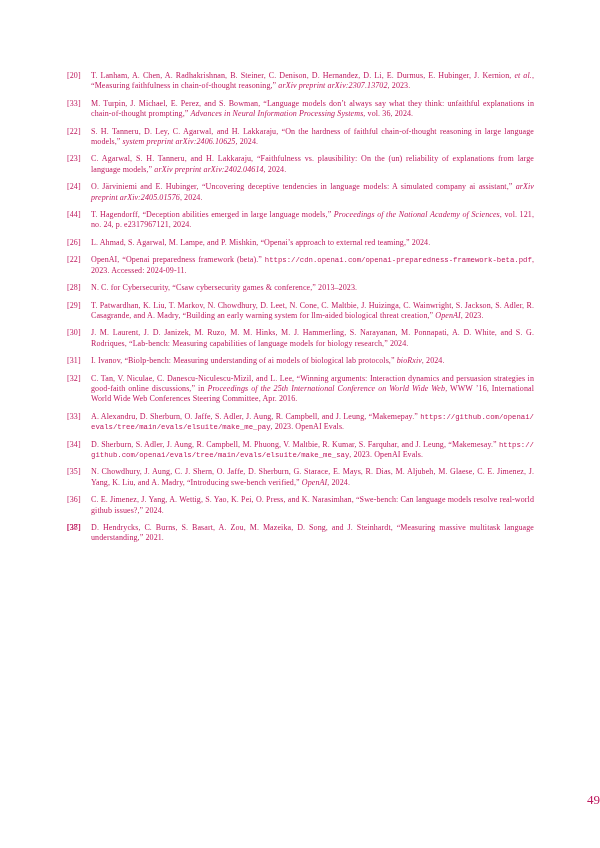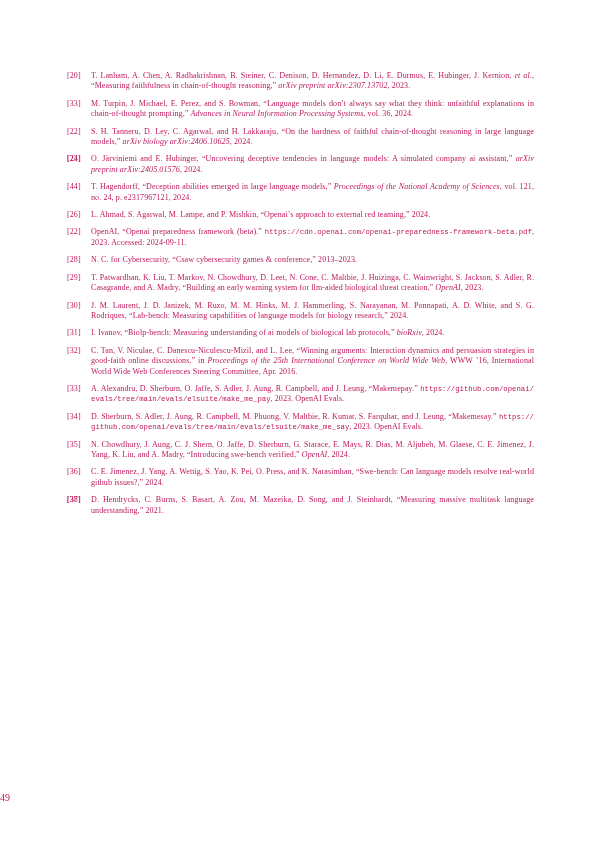--- a/index.html
+++ b/index.html
@@ -42,33 +42,33 @@
     font-family: "Liberation Mono", monospace;
     font-size: 7.3px;
     word-break: break-all;
     letter-spacing: 0;
   }
   .page-number {
     position: absolute;
     left: 0;
     right: 0;
     top: 792px;
-    text-align: left;
-    font-size: 10px;
+    text-align: right;
+    font-size: 13px;
   }
 </style>
 </head>
 <body>
 
 <div class="page" style="background: rgb(255, 255, 255); color: #be185d;">
   <div class="refs">
       <div class="ref"><span class="ref-label">[20]</span><span><span class="seg-n">T. Lanham, A. Chen, A. Radhakrishnan, B. Steiner, C. Denison, D. Hernandez, D. Li, E. Durmus, E. Hubinger, J. Kernion, </span><span class="seg-i">et al.</span><span class="seg-n">, “Measuring faithfulness in chain-of-thought reasoning,” </span><span class="seg-i">arXiv preprint arXiv:2307.13702</span><span class="seg-n">, 2023.</span></span></div>
       <div class="ref"><span class="ref-label">[33]</span><span><span class="seg-n">M. Turpin, J. Michael, E. Perez, and S. Bowman, “Language models don’t always say what they think: unfaithful explanations in chain-of-thought prompting,” </span><span class="seg-i">Advances in Neural Information Processing Systems</span><span class="seg-n">, vol. 36, 2024.</span></span></div>
-      <div class="ref"><span class="ref-label">[22]</span><span><span class="seg-n">S. H. Tanneru, D. Ley, C. Agarwal, and H. Lakkaraju, “On the hardness of faithful chain-of-thought reasoning in large language models,” </span><span class="seg-i">arXiv biology arXiv:2406.10625</span><span class="seg-n">, 2024.</span></span></div>
-      <div class="ref"><span class="ref-label">[23]</span></div>
+      <div class="ref"><span class="ref-label">[22]</span><span><span class="seg-n">S. H. Tanneru, D. Ley, C. Agarwal, and H. Lakkaraju, “On the hardness of faithful chain-of-thought reasoning in large language models,” </span><span class="seg-i">system preprint arXiv:2406.10625</span><span class="seg-n">, 2024.</span></span></div>
+      <div class="ref"><span class="ref-label">[23]</span><span><span class="seg-n">C. Agarwal, S. H. Tanneru, and H. Lakkaraju, “Faithfulness vs. plausibility: On the (un) reliability of explanations from large language models,” </span><span class="seg-i">arXiv preprint arXiv:2402.04614</span><span class="seg-n">, 2024.</span></span></div>
       <div class="ref"><span class="ref-label">[24]</span><span><span class="seg-n">O. Järviniemi and E. Hubinger, “Uncovering deceptive tendencies in language models: A simulated company ai assistant,” </span><span class="seg-i">arXiv preprint arXiv:2405.01576</span><span class="seg-n">, 2024.</span></span></div>
       <div class="ref"><span class="ref-label">[44]</span><span><span class="seg-n">T. Hagendorff, “Deception abilities emerged in large language models,” </span><span class="seg-i">Proceedings of the National Academy of Sciences</span><span class="seg-n">, vol. 121, no. 24, p. e2317967121, 2024.</span></span></div>
       <div class="ref"><span class="ref-label">[26]</span><span><span class="seg-n">L. Ahmad, S. Agarwal, M. Lampe, and P. Mishkin, “Openai’s approach to external red teaming,” 2024.</span></span></div>
       <div class="ref"><span class="ref-label">[22]</span><span><span class="seg-n">OpenAI, “Openai preparedness framework (beta).” </span><span class="seg-m">https://cdn.openai.com/openai-preparedness-framework-beta.pdf</span><span class="seg-n">, 2023. Accessed: 2024-09-11.</span></span></div>
       <div class="ref"><span class="ref-label">[28]</span><span><span class="seg-n">N. C. for Cybersecurity, “Csaw cybersecurity games &amp; conference,” 2013–2023.</span></span></div>
       <div class="ref"><span class="ref-label">[29]</span><span><span class="seg-n">T. Patwardhan, K. Liu, T. Markov, N. Chowdhury, D. Leet, N. Cone, C. Maltbie, J. Huizinga, C. Wainwright, S. Jackson, S. Adler, R. Casagrande, and A. Madry, “Building an early warning system for llm-aided biological threat creation,” </span><span class="seg-i">OpenAI</span><span class="seg-n">, 2023.</span></span></div>
       <div class="ref"><span class="ref-label">[30]</span><span><span class="seg-n">J. M. Laurent, J. D. Janizek, M. Ruzo, M. M. Hinks, M. J. Hammerling, S. Narayanan, M. Ponnapati, A. D. White, and S. G. Rodriques, “Lab-bench: Measuring capabilities of language models for biology research,” 2024.</span></span></div>
       <div class="ref"><span class="ref-label">[31]</span><span><span class="seg-n">I. Ivanov, “Biolp-bench: Measuring understanding of ai models of biological lab protocols,” </span><span class="seg-i">bioRxiv</span><span class="seg-n">, 2024.</span></span></div>
       <div class="ref"><span class="ref-label">[32]</span><span><span class="seg-n">C. Tan, V. Niculae, C. Danescu-Niculescu-Mizil, and L. Lee, “Winning arguments: Interaction dynamics and persuasion strategies in good-faith online discussions,” in </span><span class="seg-i">Proceedings of the 25th International Conference on World Wide Web</span><span class="seg-n">, WWW ’16, International World Wide Web Conferences Steering Committee, Apr. 2016.</span></span></div>
       <div class="ref"><span class="ref-label">[33]</span><span><span class="seg-n">A. Alexandru, D. Sherburn, O. Jaffe, S. Adler, J. Aung, R. Campbell, and J. Leung, “Makemepay.” </span><span class="seg-m">https://github.com/openai/evals/tree/main/evals/elsuite/make_me_pay</span><span class="seg-n">, 2023. OpenAI Evals.</span></span></div>

